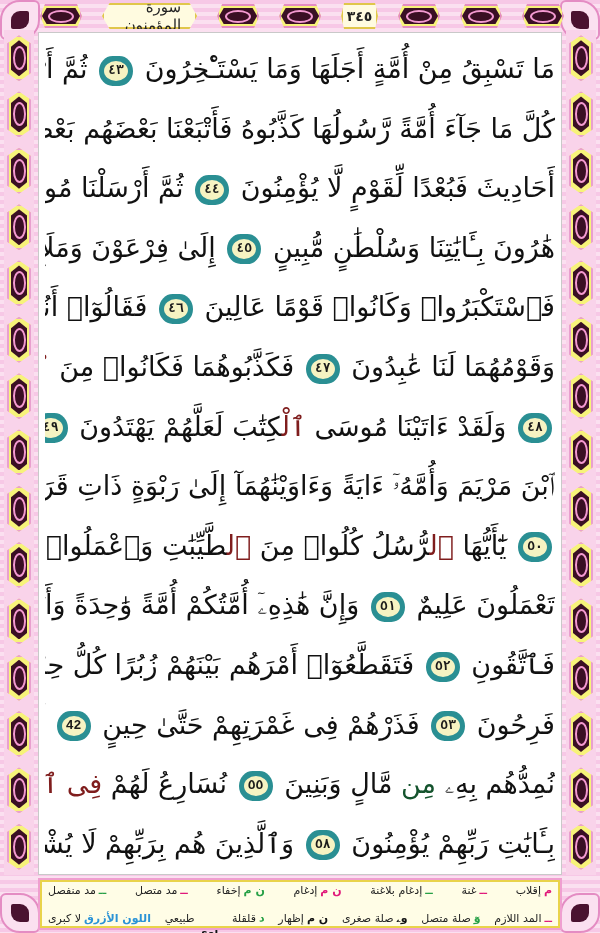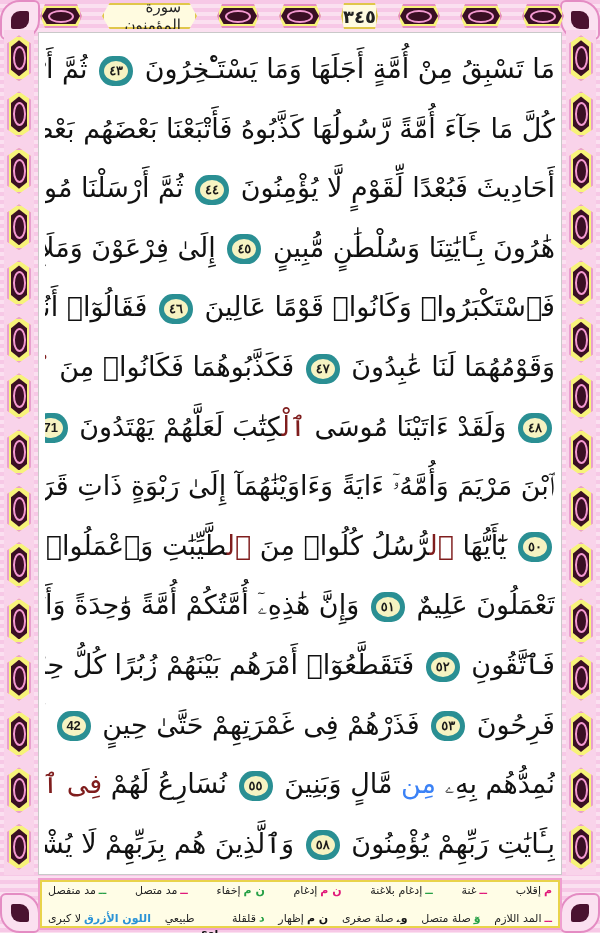--- a/index.html
+++ b/index.html
@@ -62,45 +62,45 @@
       display: flex; align-items: center; justify-content: center; }
     .hcart .inner::after { content: ""; width: 22px; height: 9px; border: 2px solid #f39ad0; border-radius: 50%; }
     .hlabel {
       height: 26px; padding: 0 14px; background: #fffbe0; border: 2px solid #e0c64a;
       clip-path: polygon(8% 0, 92% 0, 100% 50%, 92% 100%, 8% 100%, 0 50%);
       display: flex; align-items: center; justify-content: center;
       font-family: "DejaVu Serif", serif; font-size: 15px; color: #222; direction: rtl;
     }
     .hlabel.surah { width: 128px; }
     .hlabel.juz { width: 128px; }
-    .hlabel.page { width: 54px; padding: 0; font-family: "DejaVu Sans", sans-serif; font-size: 18px; font-weight: bold; }
+    .hlabel.page { width: 54px; padding: 0; font-family: "DejaVu Sans", sans-serif; font-size: 14px; font-weight: bold; }
 
     
     .panel {
       position: absolute; left: 38px; right: 38px; top: 32px; bottom: 58px;
       background: #ffffff; border: 1px solid #c9c9c9;
     }
     .lines {
       position: absolute; left: 6px; right: 6px; top: 10px; bottom: 4px;
       display: flex; flex-direction: column; justify-content: space-between;
     }
     .line {
       direction: rtl; text-align: justify; text-align-last: justify;
       font-family: "DejaVu Sans", sans-serif; font-size: 27px; line-height: 52px; height: 52px;
       color: #111; white-space: nowrap; overflow: hidden;
     }
     .w { color: #111; }
-    .red { color: #3b82f6; }
+    .red { color: #14532d; }
     .blue { color: #7f1d1d; }
     .ayah {
       display: inline-block; vertical-align: middle;
       width: 34px; height: 30px; margin: 0 3px;
       background: #2a8f93; border-radius: 40% 40% 40% 40% / 50% 50% 50% 50%;
       position: relative; direction: ltr;
-      font-family: Liberation Sans, sans-serif; font-size: 13px; font-weight: bold; color: #1a1a1a;
+      font-family: Liberation Mono, monospace; font-size: 13px; font-weight: bold; color: #1a1a1a;
       text-align: center; line-height: 30px;
       text-align-last: center;
     }
     .ayah::before {
       content: ""; position: absolute; left: 5px; top: 5px; width: 24px; height: 20px;
       background: #f6f3c2; border-radius: 50%;
     }
     .ayah span { position: relative; }
 
     
@@ -244,21 +244,21 @@
   </div>
 
   <div class="panel">
     <div class="lines" id="lines">
         <div class="line"><span class="w">مَا تَسْبِقُ مِنْ أُمَّةٍ أَجَلَهَا وَمَا يَسْتَـْٔخِرُونَ </span><span class="ayah"><span>٤٣</span></span><span class="w"> ثُمَّ أَرْسَلْنَا رُسُلَنَا تَتْرَا</span></div>
         <div class="line"><span class="w">كُلَّ مَا جَآءَ أُمَّةً رَّسُولُهَا كَذَّبُوهُ فَأَتْبَعْنَا بَعْضَهُم بَعْضًا وَجَعَلْنَٰهُمْ</span></div>
         <div class="line"><span class="w">أَحَادِيثَ فَبُعْدًا لِّقَوْمٍ لَّا يُؤْمِنُونَ </span><span class="ayah"><span>٤٤</span></span><span class="w"> ثُمَّ أَرْسَلْنَا مُوسَىٰ وَأَخَاهُ</span></div>
         <div class="line"><span class="w">هَٰرُونَ بِـَٔايَٰتِنَا وَسُلْطَٰنٍ مُّبِينٍ </span><span class="ayah"><span>٤٥</span></span><span class="w"> إِلَىٰ فِرْعَوْنَ وَمَلَإِي۟هِۦ</span></div>
         <div class="line"><span class="w">فَٱسْتَكْبَرُوا۟ وَكَانُوا۟ قَوْمًا عَالِينَ </span><span class="ayah"><span>٤٦</span></span><span class="w"> فَقَالُوٓا۟ أَنُؤْمِنُ لِبَشَرَيْنِ مِثْلِنَا</span></div>
         <div class="line"><span class="w">وَقَوْمُهُمَا لَنَا عَٰبِدُونَ </span><span class="ayah"><span>٤٧</span></span><span class="w"> فَكَذَّبُوهُمَا فَكَانُوا۟ مِنَ </span><span class="blue">ٱلْ</span></div>
-        <div class="line"><span class="ayah"><span>٤٨</span></span><span class="w"> وَلَقَدْ ءَاتَيْنَا مُوسَى </span><span class="blue">ٱلْ</span><span class="w">كِتَٰبَ لَعَلَّهُمْ يَهْتَدُونَ </span><span class="ayah"><span>71</span></span></div>
+        <div class="line"><span class="ayah"><span>٤٨</span></span><span class="w"> وَلَقَدْ ءَاتَيْنَا مُوسَى </span><span class="blue">ٱلْ</span><span class="w">كِتَٰبَ لَعَلَّهُمْ يَهْتَدُونَ </span><span class="ayah"><span>٤٩</span></span></div>
         <div class="line"><span class="w">ٱبْنَ مَرْيَمَ وَأُمَّهُۥٓ ءَايَةً وَءَاوَيْنَٰهُمَآ إِلَىٰ رَبْوَةٍ ذَاتِ قَرَارٍ وَمَعِينٍ</span></div>
         <div class="line"><span class="ayah"><span>٥٠</span></span><span class="w"> يَٰٓأَيُّهَا </span><span class="blue">ٱل</span><span class="w">رُّسُلُ كُلُوا۟ مِنَ </span><span class="blue">ٱل</span><span class="w">طَّيِّبَٰتِ وَٱعْمَلُوا۟ صَٰلِحًا إِنِّى بِمَا</span></div>
         <div class="line"><span class="w">تَعْمَلُونَ عَلِيمٌ </span><span class="ayah"><span>٥١</span></span><span class="w"> وَإِنَّ هَٰذِهِۦٓ أُمَّتُكُمْ أُمَّةً وَٰحِدَةً وَأَنَا رَبُّكُمْ</span></div>
         <div class="line"><span class="w">فَٱتَّقُونِ </span><span class="ayah"><span>٥٢</span></span><span class="w"> فَتَقَطَّعُوٓا۟ أَمْرَهُم بَيْنَهُمْ زُبُرًا كُلُّ حِزْبٍ بِمَا لَدَيْهِمْ</span></div>
         <div class="line"><span class="w">فَرِحُونَ </span><span class="ayah"><span>٥٣</span></span><span class="w"> فَذَرْهُمْ فِى غَمْرَتِهِمْ حَتَّىٰ حِينٍ </span><span class="ayah"><span>42</span></span><span class="w"> أَيَحْسَبُونَ أَنَّمَا</span></div>
         <div class="line"><span class="w">نُمِدُّهُم بِهِۦ </span><span class="red">مِن</span><span class="w"> مَّالٍ وَبَنِينَ </span><span class="ayah"><span>٥٥</span></span><span class="w"> نُسَارِعُ لَهُمْ </span><span class="blue">فِى ٱلْ</span></div>
         <div class="line"><span class="w">بِـَٔايَٰتِ رَبِّهِمْ يُؤْمِنُونَ </span><span class="ayah"><span>٥٨</span></span><span class="w"> وَٱلَّذِينَ هُم بِرَبِّهِمْ لَا يُشْرِكُونَ </span></div>
       </div>
   </div>
 

